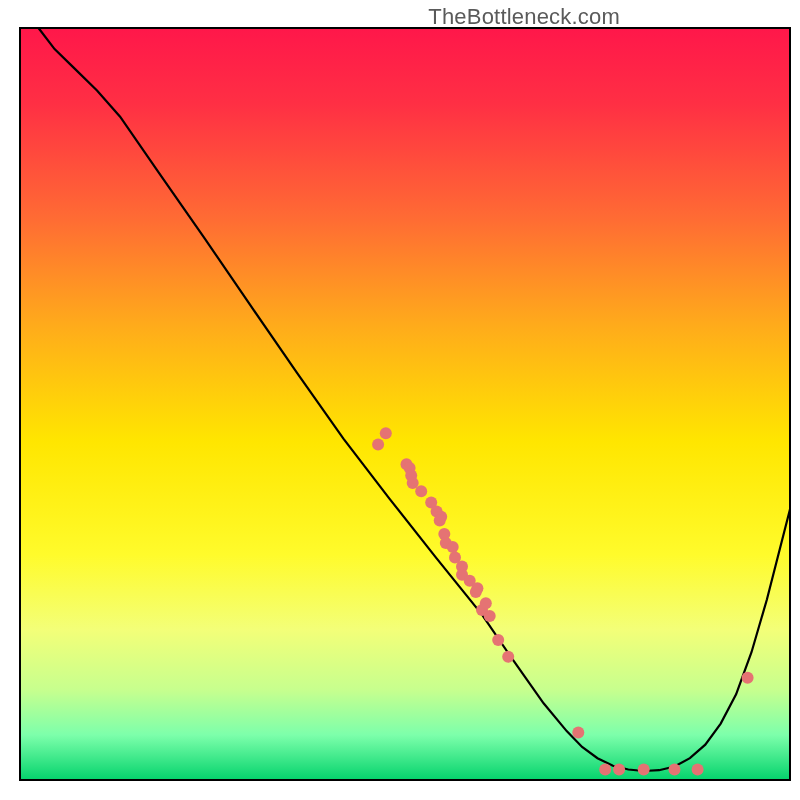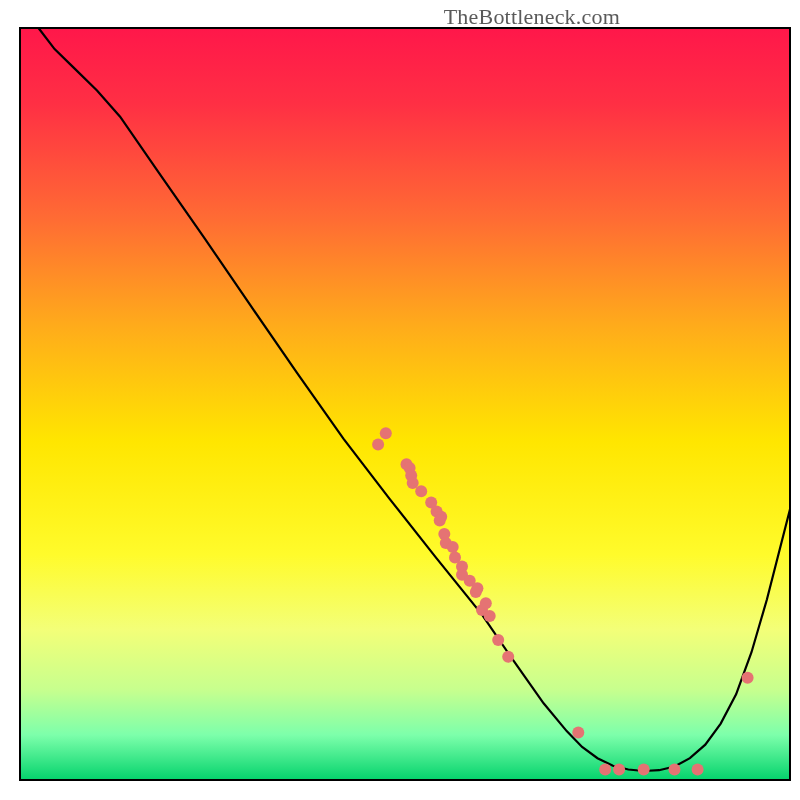--- a/index.html
+++ b/index.html
@@ -7,21 +7,20 @@
     padding: 0;
     width: 800px;
     height: 800px;
     background: #ffffff;
     font-family: Arial, Helvetica, sans-serif;
   }
   .chart-container {
     position: relative;
     width: 632px;
     height: 800px;
-    font-family: Liberation Serif, serif;
   }
   .watermark {
     position: absolute;
     top: 4px;
     right: 12px;
     color: #5a5a5a;
     font-size: 22px;
     font-weight: 500;
     letter-spacing: 0.2px;
     z-index: 10;

